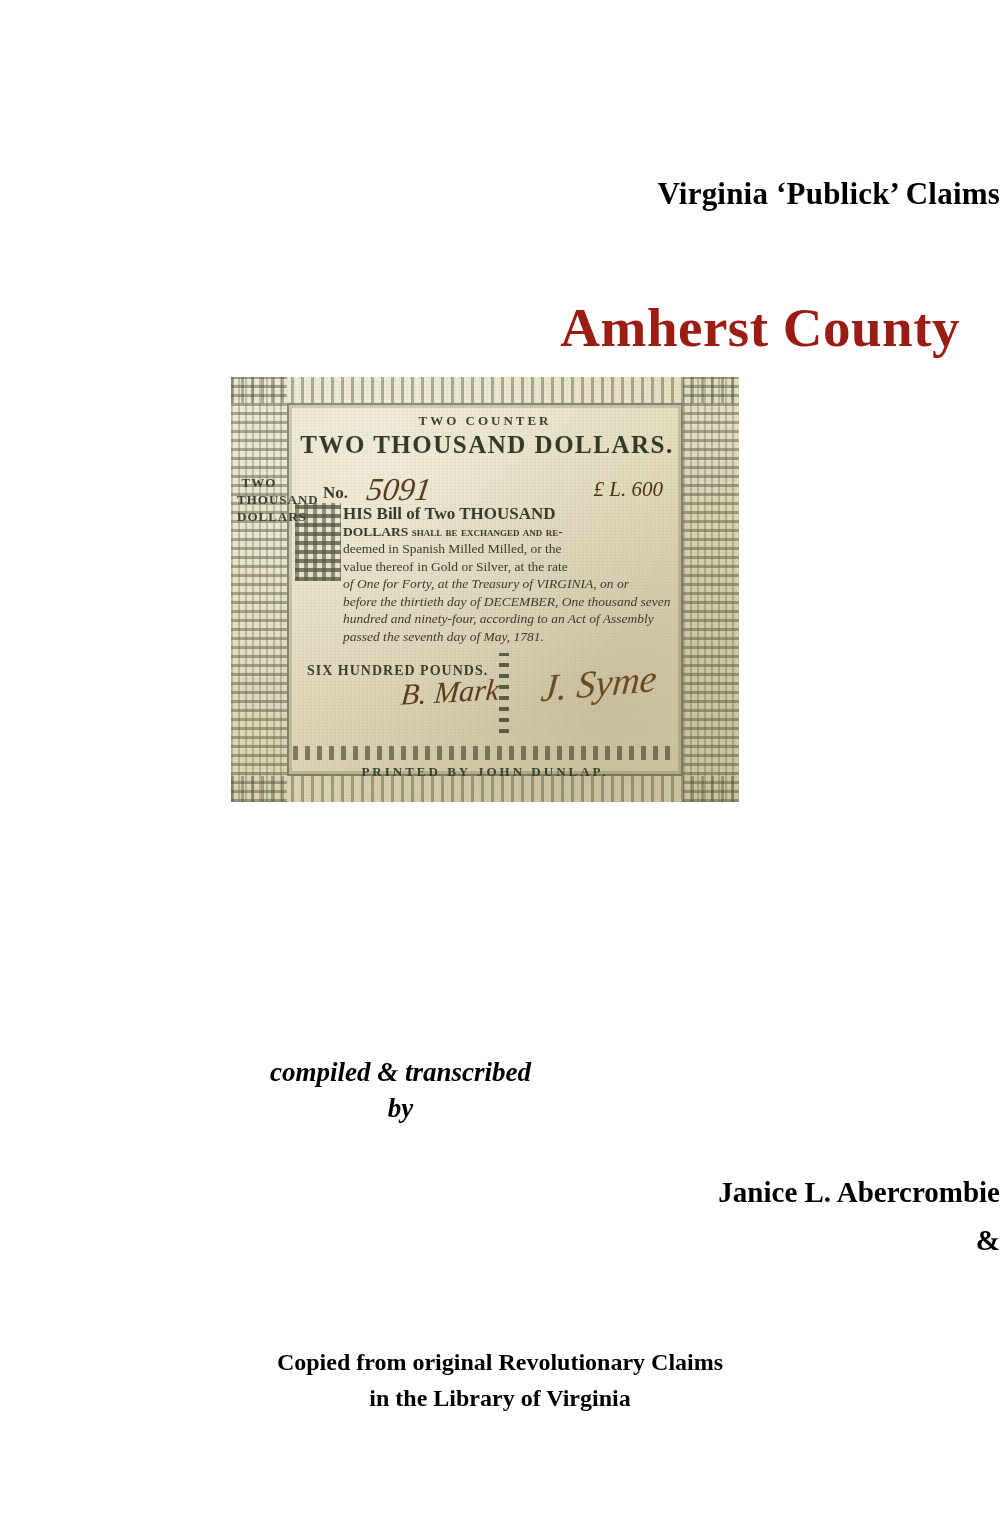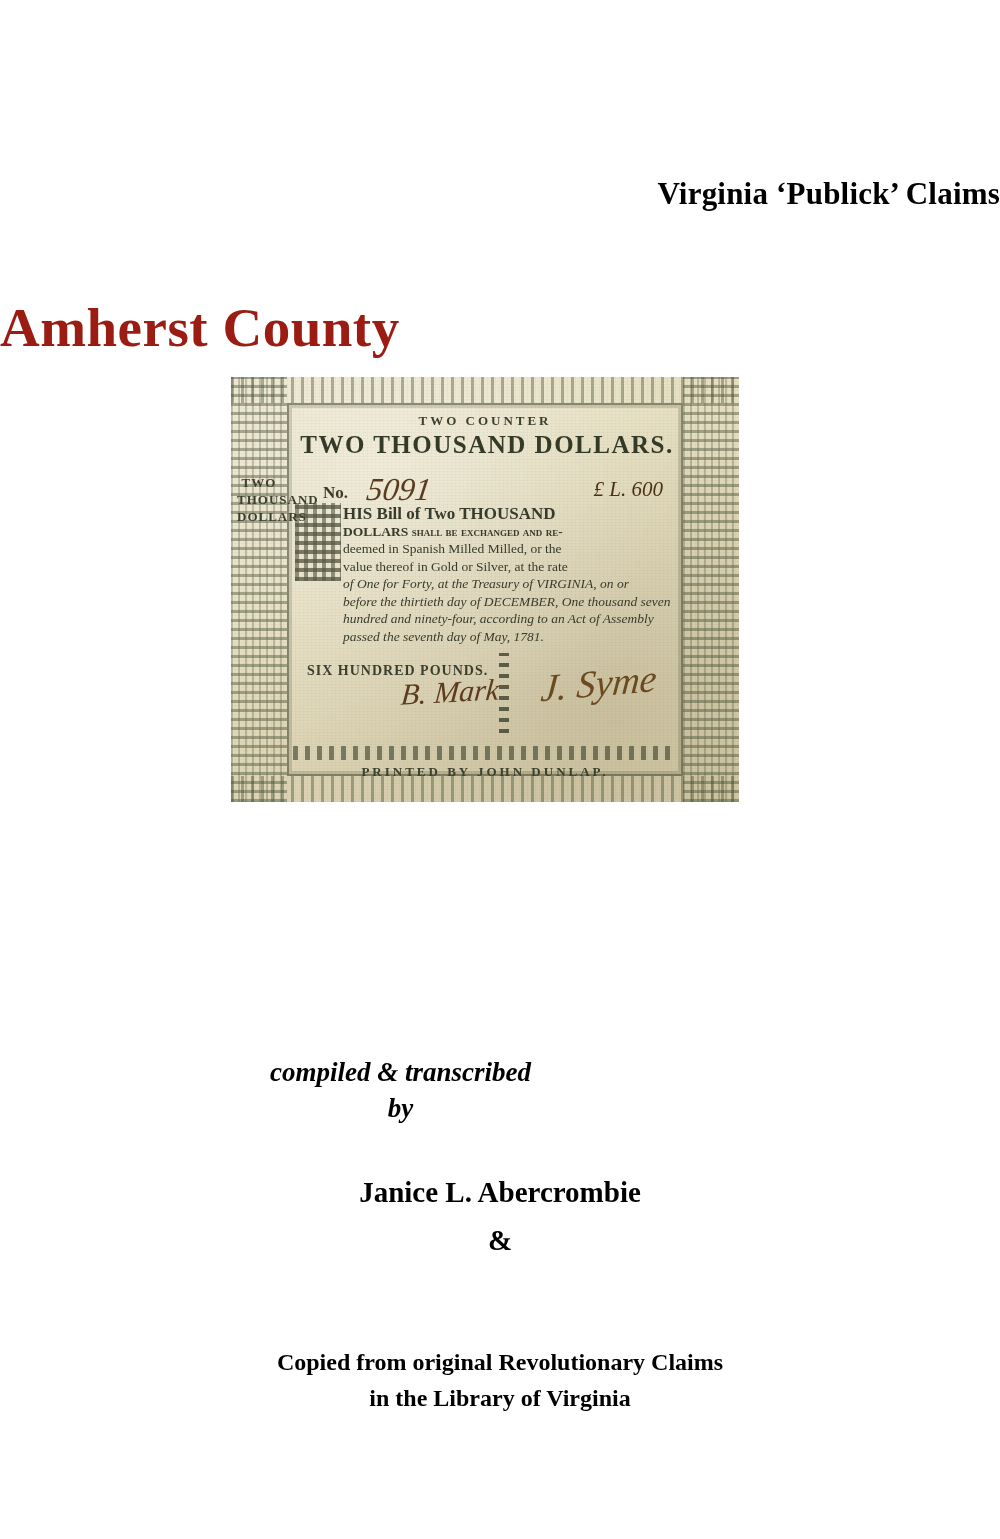--- a/index.html
+++ b/index.html
@@ -31,21 +31,21 @@
     font-size: 31px;
     font-weight: bold;
     letter-spacing: 0.2px;
   }
 
   .county-title {
     position: absolute;
     top: 296px;
     left: 0;
     width: 960px;
-    text-align: left;
+    text-align: right;
     font-size: 55px;
     font-weight: bold;
     color: #9b1c12;
     letter-spacing: 0.5px;
   }
 
   
   .note-wrap {
     position: absolute;
     top: 377px;
@@ -275,21 +275,21 @@
     font-style: italic;
     font-weight: bold;
     line-height: 36px;
   }
 
   .authors {
     position: absolute;
     top: 1168px;
     left: 0;
     width: 1000px;
-    text-align: center;
+    text-align: right;
     font-size: 29px;
     font-weight: bold;
     line-height: 48px;
   }
 
   .source-note {
     position: absolute;
     top: 1344px;
     left: 0;
     width: 1000px;

